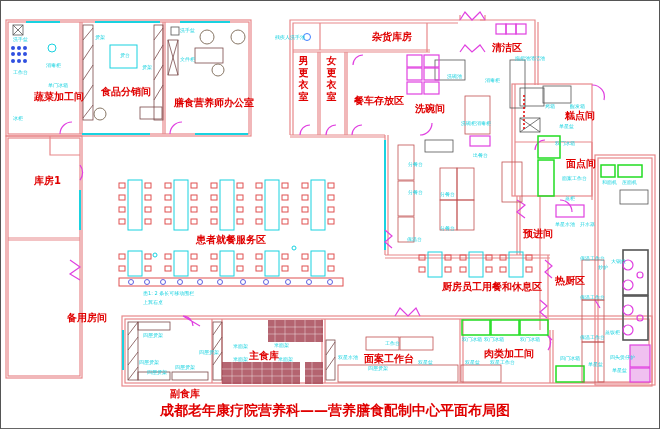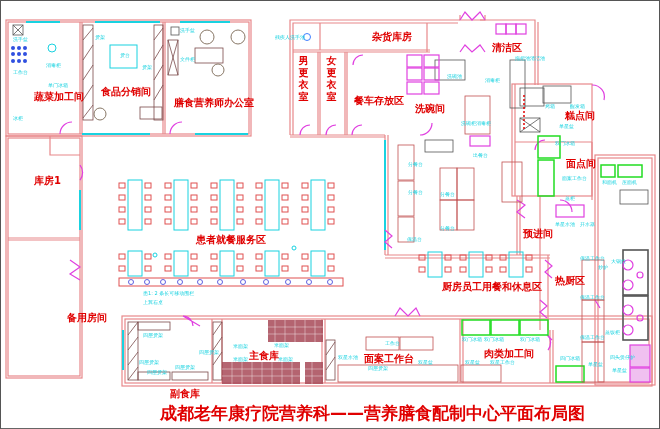--- a/index.html
+++ b/index.html
@@ -2,21 +2,21 @@
 <html><head>
 <meta charset="utf-8">
 <style>
   html,body{margin:0;padding:0;background:#ffffff;}
   body{width:660px;height:429px;position:relative;overflow:hidden;font-family:"DejaVu Sans",sans-serif;}
   .frame{position:absolute;left:0;top:0;width:658px;height:427px;border:1px solid #555;border-bottom:3px solid #666;}
   svg{position:absolute;left:0;top:0;}
   .lbl{position:absolute;color:#e00000;font-weight:bold;font-size:10px;white-space:nowrap;line-height:1;}
   .vlbl{position:absolute;color:#e00000;font-weight:bold;font-size:10px;width:11px;line-height:12px;text-align:center;word-break:break-all;}
   .small{position:absolute;color:#19d2e0;font-size:5px;white-space:nowrap;line-height:1;}
-  .title{position:absolute;left:160px;top:402px;color:#e00000;font-weight:bold;font-size:17px;white-space:nowrap;}
+  .title{position:absolute;left:160px;top:402px;color:#e00000;font-weight:bold;font-size:14px;white-space:nowrap;}
 </style>
 </head>
 <body>
 
 <div class="frame"></div>
 
 <svg width="660" height="429" viewBox="0 0 660 429">
   <g fill="none" stroke="#e8888a" stroke-width="1.2">
 
     <rect x="6" y="20" width="245" height="116"></rect>

